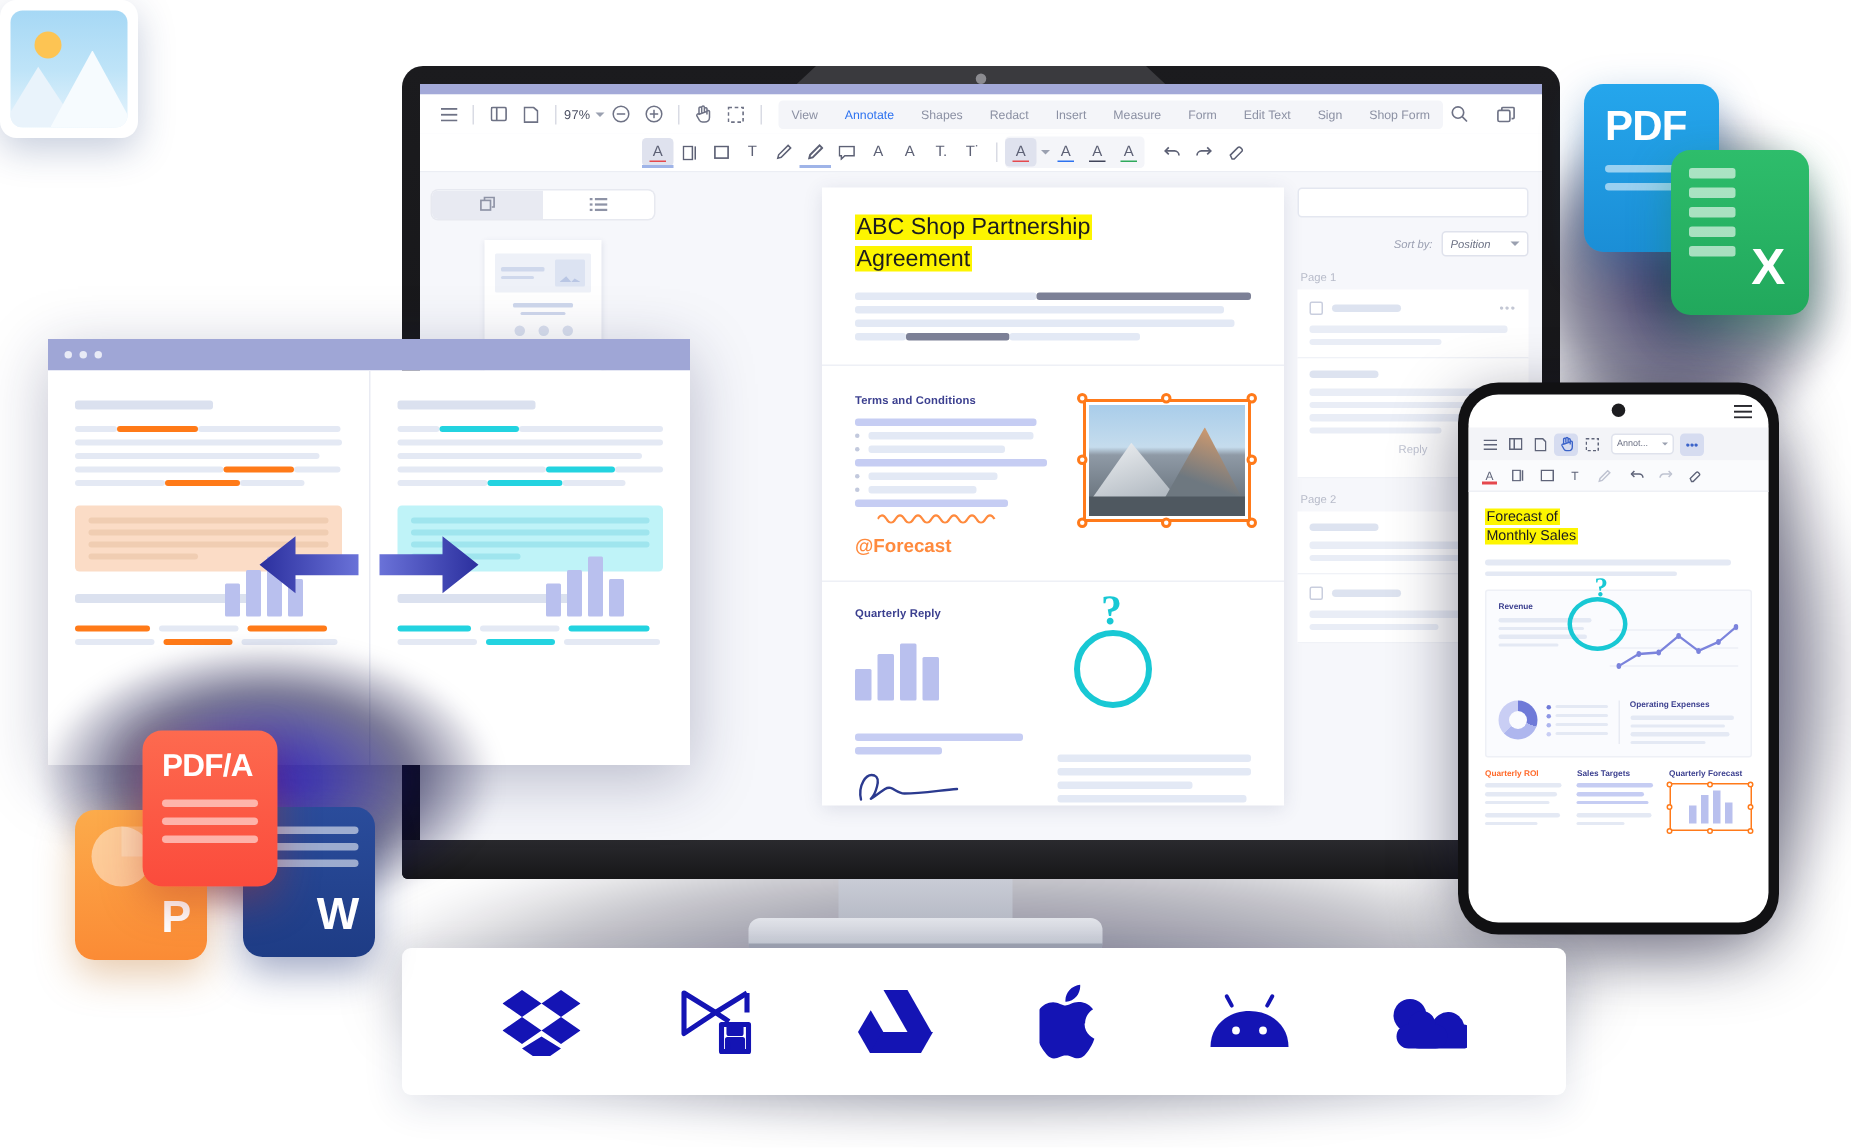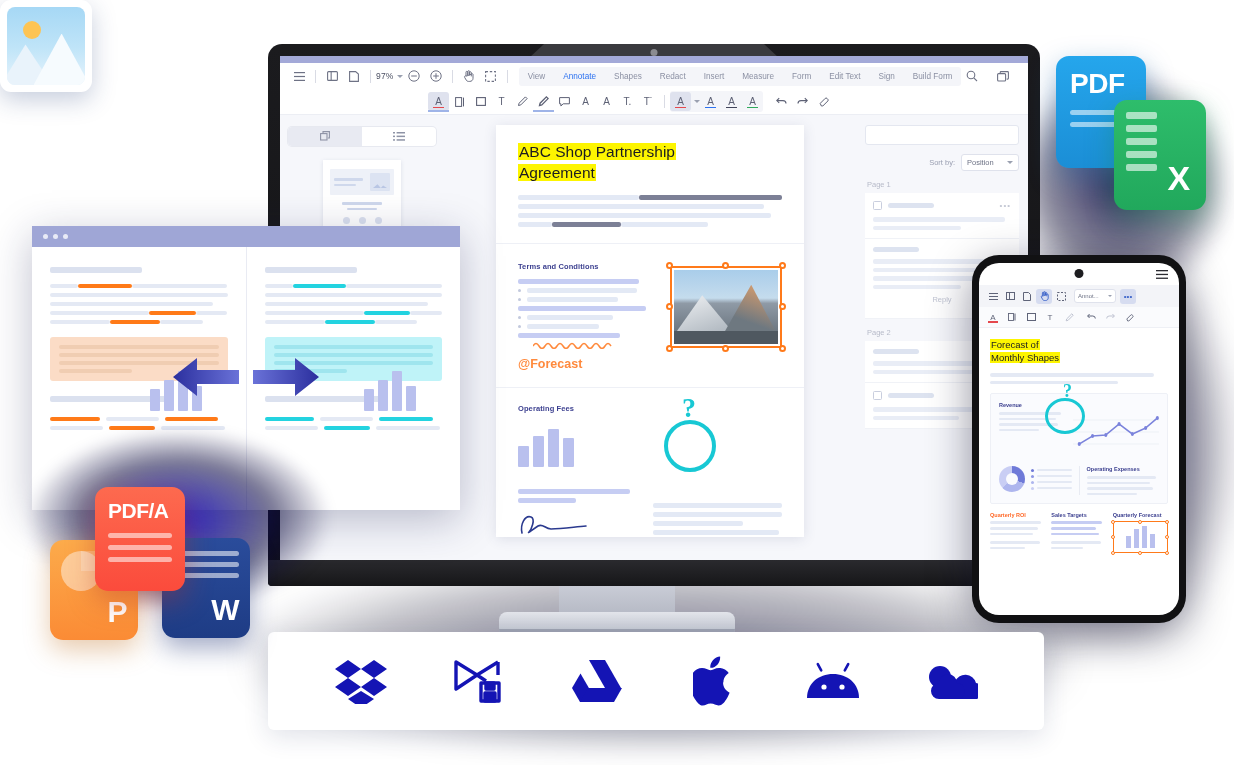--- a/index.html
+++ b/index.html
@@ -114,21 +114,21 @@
   .pt-hero-l { flex:1; display:flex; flex-direction:column; gap:3px; justify-content:center;}
   .pt-line { height:2.5px; background:#cfd8ec; border-radius:1px;}
   .pt-img { width:20px; background:#dce3f2; border-radius:1px; position:relative; }
   .pt-img::after{content:'';position:absolute;left:3px;right:3px;bottom:3px;height:6px;background:#b9c6e4;clip-path:polygon(0 100%,32% 36%,56% 100%, 72% 60%, 100% 100%);}
   .pt-rows { margin-top:7px; display:flex; flex-direction:column; gap:3px; align-items:center;}
   .pt-dots { display:flex; gap:9px; justify-content:center; margin-top:7px;}
   .pt-dot { width:7px;height:7px;border-radius:50%;background:#dbe1ef;}
   .pagenum { text-align:center; font-size:7.5px; color:#b9bdcd; margin-top:9px; }
 
   
-  .doc-wrap { flex:1; display:flex; justify-content:center; padding-top:10px; }
+  .doc-wrap { flex:1; display:flex; justify-content:flex-end; padding-top:10px; }
   .doc {
     width: 308px; background:#fff; box-shadow:0 2px 12px rgba(55,65,110,.13);
     padding: 0; overflow:hidden; height:412px;
   }
   .doc-sec { padding: 16px 22px; }
   .doc-sec + .doc-sec { border-top:1px solid #eef0f6; }
   .doc-title { font-size:15.5px; line-height:21px; color:#1c1c20; font-weight:400; }
   .hl { background:#fdf500; padding:0 1px; box-decoration-break:clone; -webkit-box-decoration-break:clone;}
   .body-lines { margin-top:12px; display:flex; flex-direction:column; gap:4px; }
   .bl { height:5px; border-radius:2px; background:#e3e9f5; }
@@ -159,21 +159,21 @@
     position:absolute; width:52px;height:52px;border:4px solid #18c8d4;border-radius:50%;
     background:transparent;
   }
   .qmark { position:absolute; font-size:28px; color:#18c8d4; font-weight:bold; font-family:"Liberation Serif",serif;}
   .sigline { margin-top:6px; }
   .sig-svg { display:block; }
 
   
   .comments { width:172px; flex:none; padding:10px 9px; }
   .cm-search { height:20px; background:#fff; border:1px solid #e4e7f0; border-radius:3px;}
-  .cm-sort { display:flex; align-items:center; justify-content:flex-end; gap:6px; margin-top:9px;}
+  .cm-sort { display:flex; align-items:center; justify-content:flex-end; gap:6px; margin-top:9px;font-style:italic;}
   .cm-sort-lbl { font-size:7.5px; color:#9ba0b2;}
   .cm-select {
     display:flex;align-items:center;justify-content:space-between;
     width:58px;height:17px;border:1px solid #dfe2ec;border-radius:3px;background:#fff;
     padding:0 5px; font-size:7.5px; color:#6d7285;
   }
   .cm-page { font-size:7.5px; color:#b7bbc9; margin:9px 0 4px 2px;}
   .cm-card { background:#fff; padding:8px 8px; border-bottom:1px solid #f0f2f7;}
   .cm-head { display:flex; align-items:center; gap:6px;}
   .cm-check { width:9px;height:9px;border:1.3px solid #c9cede; border-radius:1.5px; flex:none;}
@@ -358,21 +358,21 @@
         <div class="menus">
           <div class="menu-item">View</div>
           <div class="menu-item active">Annotate</div>
           <div class="menu-item">Shapes</div>
           <div class="menu-item">Redact</div>
           <div class="menu-item">Insert</div>
           <div class="menu-item">Measure</div>
           <div class="menu-item">Form</div>
           <div class="menu-item">Edit Text</div>
           <div class="menu-item">Sign</div>
-          <div class="menu-item">Build Form</div>
+          <div class="menu-item">Shop Form</div>
         </div>
         <div class="tb-right">
           <div class="tb-ic">
             <svg width="12" height="12" viewBox="0 0 12 12">
                 <circle cx="5" cy="5" r="3.8" fill="none" stroke="currentColor" stroke-width="1.1"></circle>
                 <line x1="7.8" y1="7.8" x2="11" y2="11" stroke="currentColor" stroke-width="1.1"></line>
               </svg>
           </div>
           <div class="tb-ic">
             <svg width="12" height="11" viewBox="0 0 12 11">
@@ -553,21 +553,21 @@
                   <div class="sh" style="left:-4px;bottom:-4px"></div>
                   <div class="sh" style="left:calc(50% - 4px);bottom:-4px"></div>
                   <div class="sh" style="right:-4px;bottom:-4px"></div>
                 </div>
               </div>
             </div>
 
             <div class="doc-sec" style="position:relative;">
               <div class="cols">
                 <div class="col">
-                  <div class="sub-h">Operating Fees</div>
+                  <div class="sub-h">Quarterly Reply</div>
                   <div class="minibars">
                     <div class="mb" style="height:50%"></div>
                     <div class="mb" style="height:75%"></div>
                     <div class="mb" style="height:91%"></div>
                     <div class="mb" style="height:68%"></div>
                   </div>
                 </div>
               </div>
               <div class="circle-ann" style="left:168px;top:32px;"></div>
               <div class="qmark" style="left:186px;top:4px;">?</div>
@@ -858,21 +858,21 @@
         <div class="ph-ic">
           <svg width="9" height="9" viewBox="0 0 9 9">
               <path d="M1.8 6l4-4a1 1 0 011.4 0l.6.6a1 1 0 010 1.4l-4 4H2.7z" fill="none" stroke="currentColor" stroke-width=".9"></path>
             </svg>
         </div>
       </div>
 
       <div class="ph-doc">
         <div class="ph-title">
           <span class="hl">Forecast of</span><br>
-          <span class="hl">Monthly Shapes</span>
+          <span class="hl">Monthly Sales</span>
         </div>
         <div class="ph-lines">
           <div class="phl" style="width:92%"></div>
           <div class="phl" style="width:72%"></div>
         </div>
 
         <div class="ph-card">
           <div class="ph-lbl">Revenue</div>
           <div class="ph-row" style="margin-top:4px;">
             <div class="ph-c">

